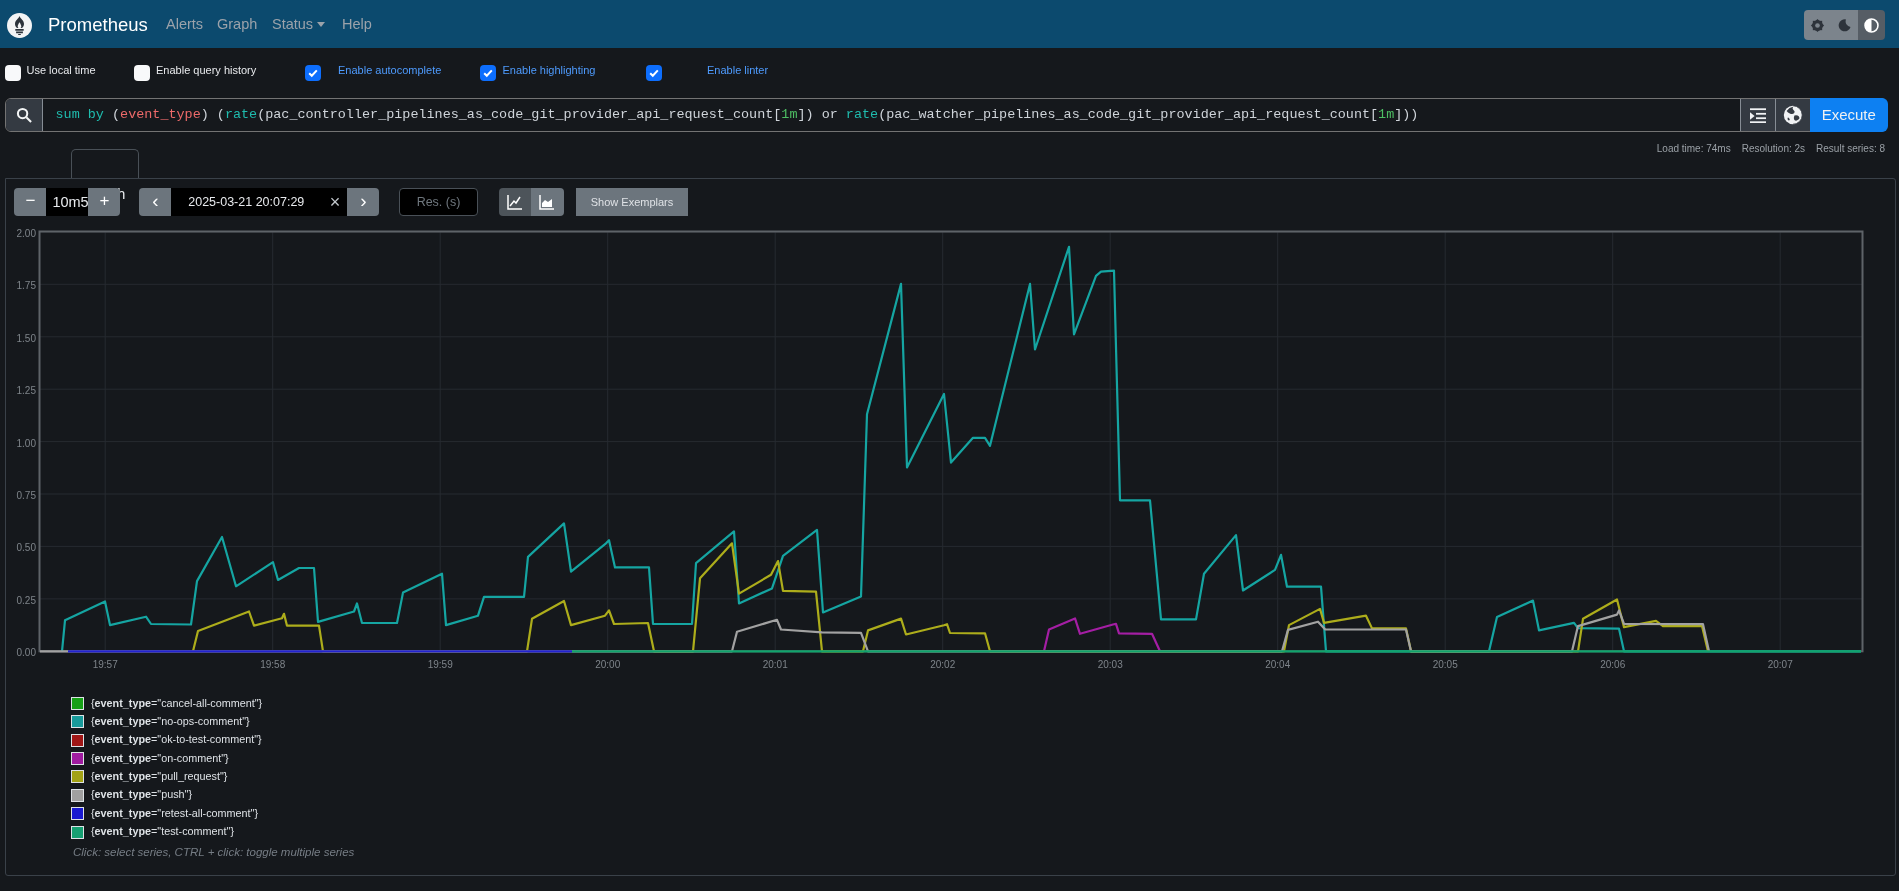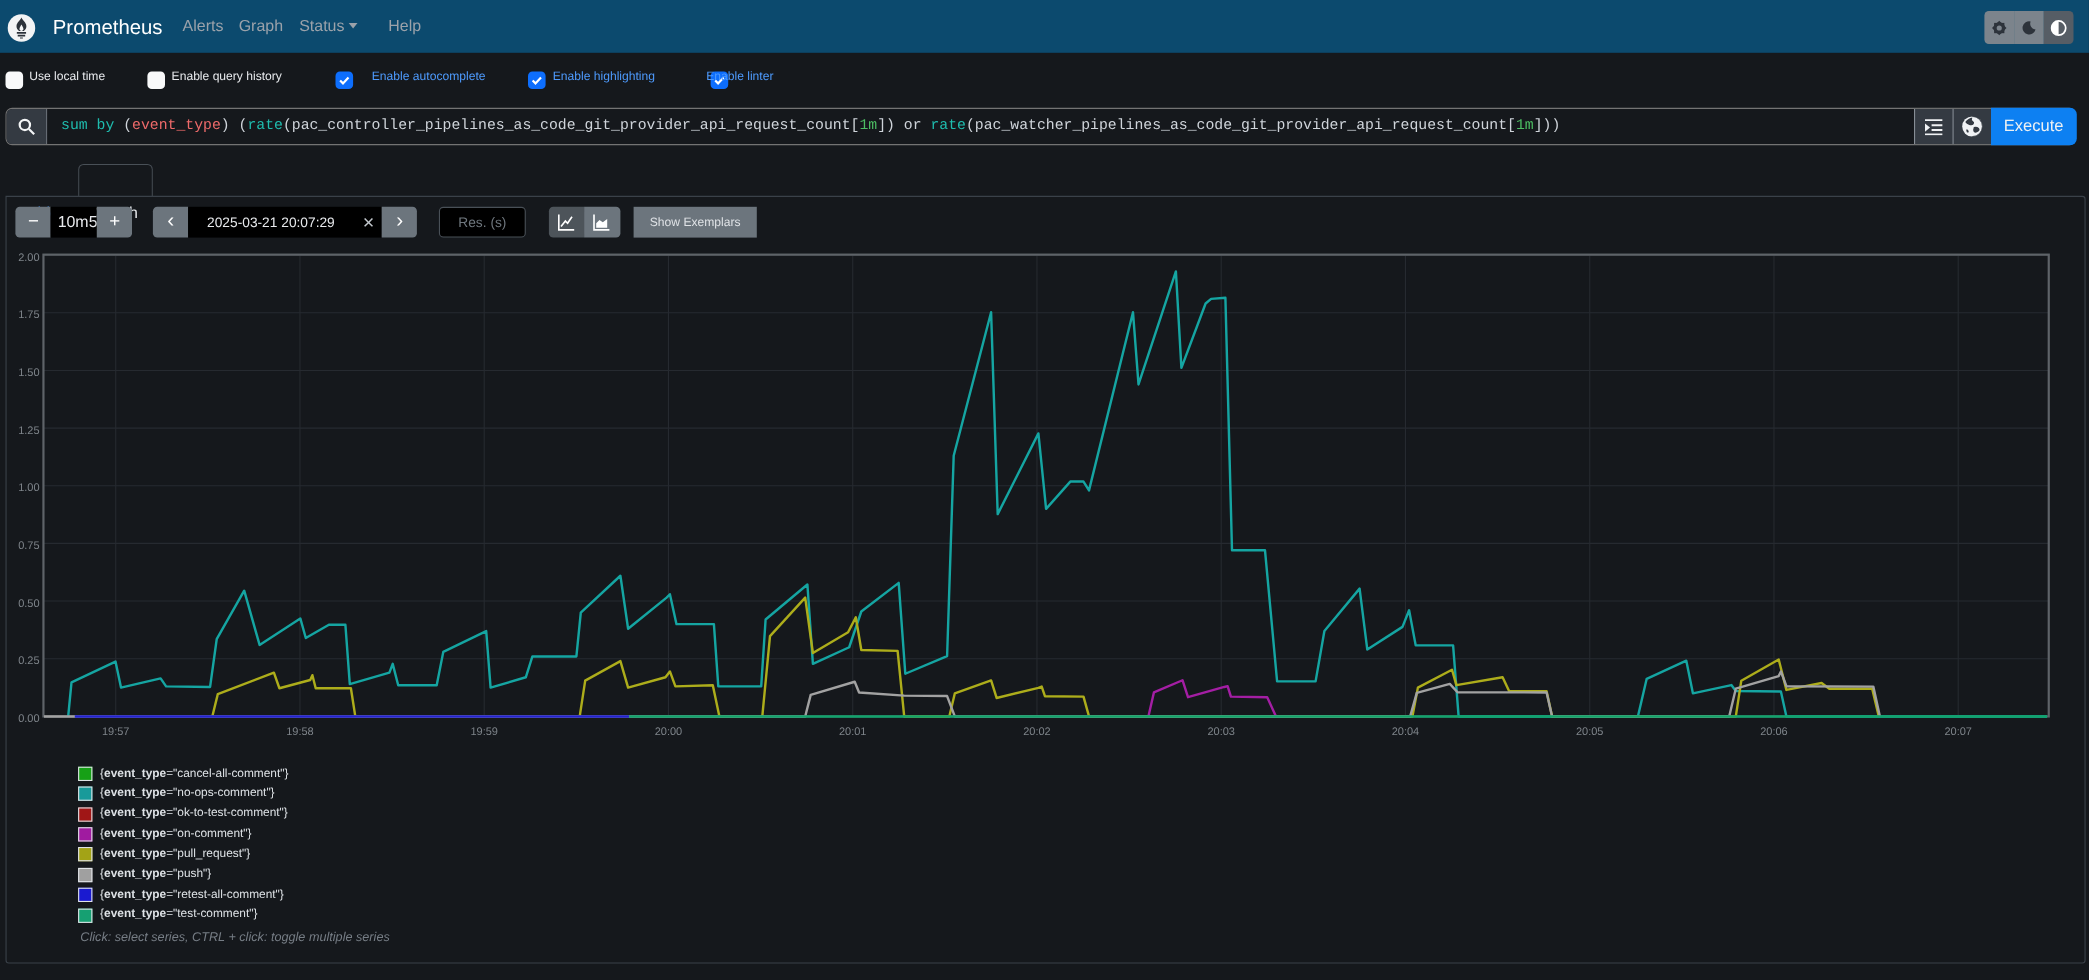--- a/index.html
+++ b/index.html
@@ -65,21 +65,21 @@
     <svg width="25" height="25" viewBox="0 0 25 25">
       <path fill="#2c323a" d="M12.5 3 C13.4 5.7 17 7.4 17 10.9 C17 12.8 16 14.3 14.7 15.1 L10.3 15.1 C9 14.3 8 12.8 8 10.9 C8 7.4 11.6 5.7 12.5 3 Z"></path>
       <path fill="#f3f4f5" d="M12.5 9.3 C13.4 10.8 14.3 12.2 14.3 13.4 C14.3 14.4 13.5 15.1 12.5 15.1 C11.5 15.1 10.7 14.4 10.7 13.4 C10.7 12.2 11.6 10.8 12.5 9.3 Z"></path>
       <path fill="#2c323a" d="M8.3 16 L16.7 16 L16.7 17.7 L8.3 17.7 Z M9.1 18.6 L15.9 18.6 L15.9 20.2 L9.1 20.2 Z M11.2 21 L13.8 21 L13.8 21.9 L11.2 21.9 Z"></path>
     </svg>
   </div>
   <div id="brand" class="abs">Prometheus</div>
   <div class="abs navlink" style="left:166px">Alerts</div>
   <div class="abs navlink" style="left:217px">Graph</div>
   <div class="abs navlink" style="left:272px">Status <span style="display:inline-block;width:0;height:0;border-left:4.5px solid transparent;border-right:4.5px solid transparent;border-top:5px solid #9ba2aa;vertical-align:2px"></span></div>
-  <div class="abs navlink" style="left:353px">Help</div>
+  <div class="abs navlink" style="left:342px">Help</div>
   <div id="themegrp" class="abs">
     <div class="tbtn" style="left:0;border-radius:4px 0 0 4px">
       <svg width="17" height="17" viewBox="0 0 16 16" style="margin:6.5px 0 0 5px">
         <g fill="#2d333b">
           <rect x="3.6" y="3.6" width="8.8" height="8.8"></rect>
           <rect x="3.6" y="3.6" width="8.8" height="8.8" transform="rotate(45 8 8)"></rect>
           <circle cx="8" cy="8" r="4.9"></circle>
         </g>
         <circle cx="8" cy="8" r="2.2" fill="#7c848c"></circle>
       </svg>
@@ -106,21 +106,21 @@
         <path fill="none" stroke="#fff" stroke-width="2" d="M2.2 6.2 L4.8 8.8 L9.8 3.4"></path>
       </svg></div>
 <div class="abs cblab blue" style="left:338px">Enable autocomplete</div>
 <div class="abs cb on" style="left:480px"><svg width="12" height="12" viewBox="0 0 12 12" style="margin:2px 0 0 2px">
         <path fill="none" stroke="#fff" stroke-width="2" d="M2.2 6.2 L4.8 8.8 L9.8 3.4"></path>
       </svg></div>
 <div class="abs cblab blue" style="left:502.5px">Enable highlighting</div>
 <div class="abs cb on" style="left:646px"><svg width="12" height="12" viewBox="0 0 12 12" style="margin:2px 0 0 2px">
         <path fill="none" stroke="#fff" stroke-width="2" d="M2.2 6.2 L4.8 8.8 L9.8 3.4"></path>
       </svg></div>
-<div class="abs cblab blue" style="left:642px">Enable linter</div>
+<div class="abs cblab blue" style="left:707px">Enable linter</div>
 
 <div id="qbar" class="abs">
   <div id="qsearch" class="abs">
     <svg width="17" height="17" viewBox="0 0 16 16" style="margin:8px 0 0 10px">
       <circle cx="6.2" cy="6.2" r="4.4" fill="none" stroke="#f3f5f6" stroke-width="1.9"></circle>
       <line x1="9.7" y1="9.7" x2="14.2" y2="14.2" stroke="#f3f5f6" stroke-width="1.9"></line>
     </svg>
   </div>
   <div id="qtext" class="abs"><i style="color:#1fbcae">sum</i> <i style="color:#1fbcae">by</i> (<i style="color:#ee6a6a">event_type</i>) (<i style="color:#1fbcae">rate</i>(pac_controller_pipelines_as_code_git_provider_api_request_count[<i style="color:#4dbe63">1m</i>]) or <i style="color:#1fbcae">rate</i>(pac_watcher_pipelines_as_code_git_provider_api_request_count[<i style="color:#4dbe63">1m</i>]))</div>
   <div class="abs qbtn" style="left:1733.5px">
@@ -139,20 +139,21 @@
       <circle cx="12" cy="12" r="10" fill="#f0f2f4"></circle>
       <path fill="#343a42" d="M5 7.5 Q8 3.5 12 3 Q11 5.5 12.5 6.5 Q14.5 7.5 13.5 9.5 Q12 11.5 9 10.5 Q6.2 9.5 5 7.5 Z"></path>
       <path fill="#343a42" d="M13.5 12.5 Q16.5 11.5 18.5 13.5 Q20 15.5 18 17 Q15.5 19 13.5 17.5 Q12.2 15.5 13.5 12.5 Z"></path>
       <path fill="#343a42" d="M6.5 14.5 Q8.5 15.5 8.5 17.5 Q7.5 18.5 6.5 17.5 Q5.5 16 6.5 14.5 Z"></path>
       <path fill="none" stroke="#343a42" stroke-width="0.8" d="M12 2 A10 10 0 0 1 12 22"></path>
     </svg>
   </div>
   <div id="qexec" class="abs">Execute</div>
 </div>
 
+<div id="stats" class="abs"><span>Load time: 74ms</span><span>Resolution: 2s</span><span>Result series: 8</span></div>
 <div class="abs tab" style="left:18.8px;color:#3b97ff">Table</div>
 <div id="tabact" class="abs"></div>
 <div class="abs tab" style="left:85px;color:#e9ecef">Graph</div>
 <div id="panel" class="abs"></div>
 
 <div class="gbtn" style="left:14.4px;width:32px;border-radius:4px 0 0 4px;font-size:17px;line-height:26px">−</div>
 <div class="ginp" style="left:46.4px;width:42px;font-size:14.5px;line-height:28px;padding-left:6px;overflow:hidden;white-space:nowrap">10m52s</div>
 <div class="gbtn" style="left:88.4px;width:32px;border-radius:0 4px 4px 0;font-size:17px;line-height:26px">+</div>
 <div class="gbtn" style="left:139.3px;width:32px;border-radius:4px 0 0 4px;font-size:19px;line-height:25px">‹</div>
 <div class="ginp" style="left:171.3px;width:176px;font-size:12.5px;line-height:28px;text-align:center;padding-right:26px">2025-03-21 20:07:29<span style="position:absolute;right:7px;top:0;color:#c3c8cd;font-size:18px;line-height:28px">×</span></div>

